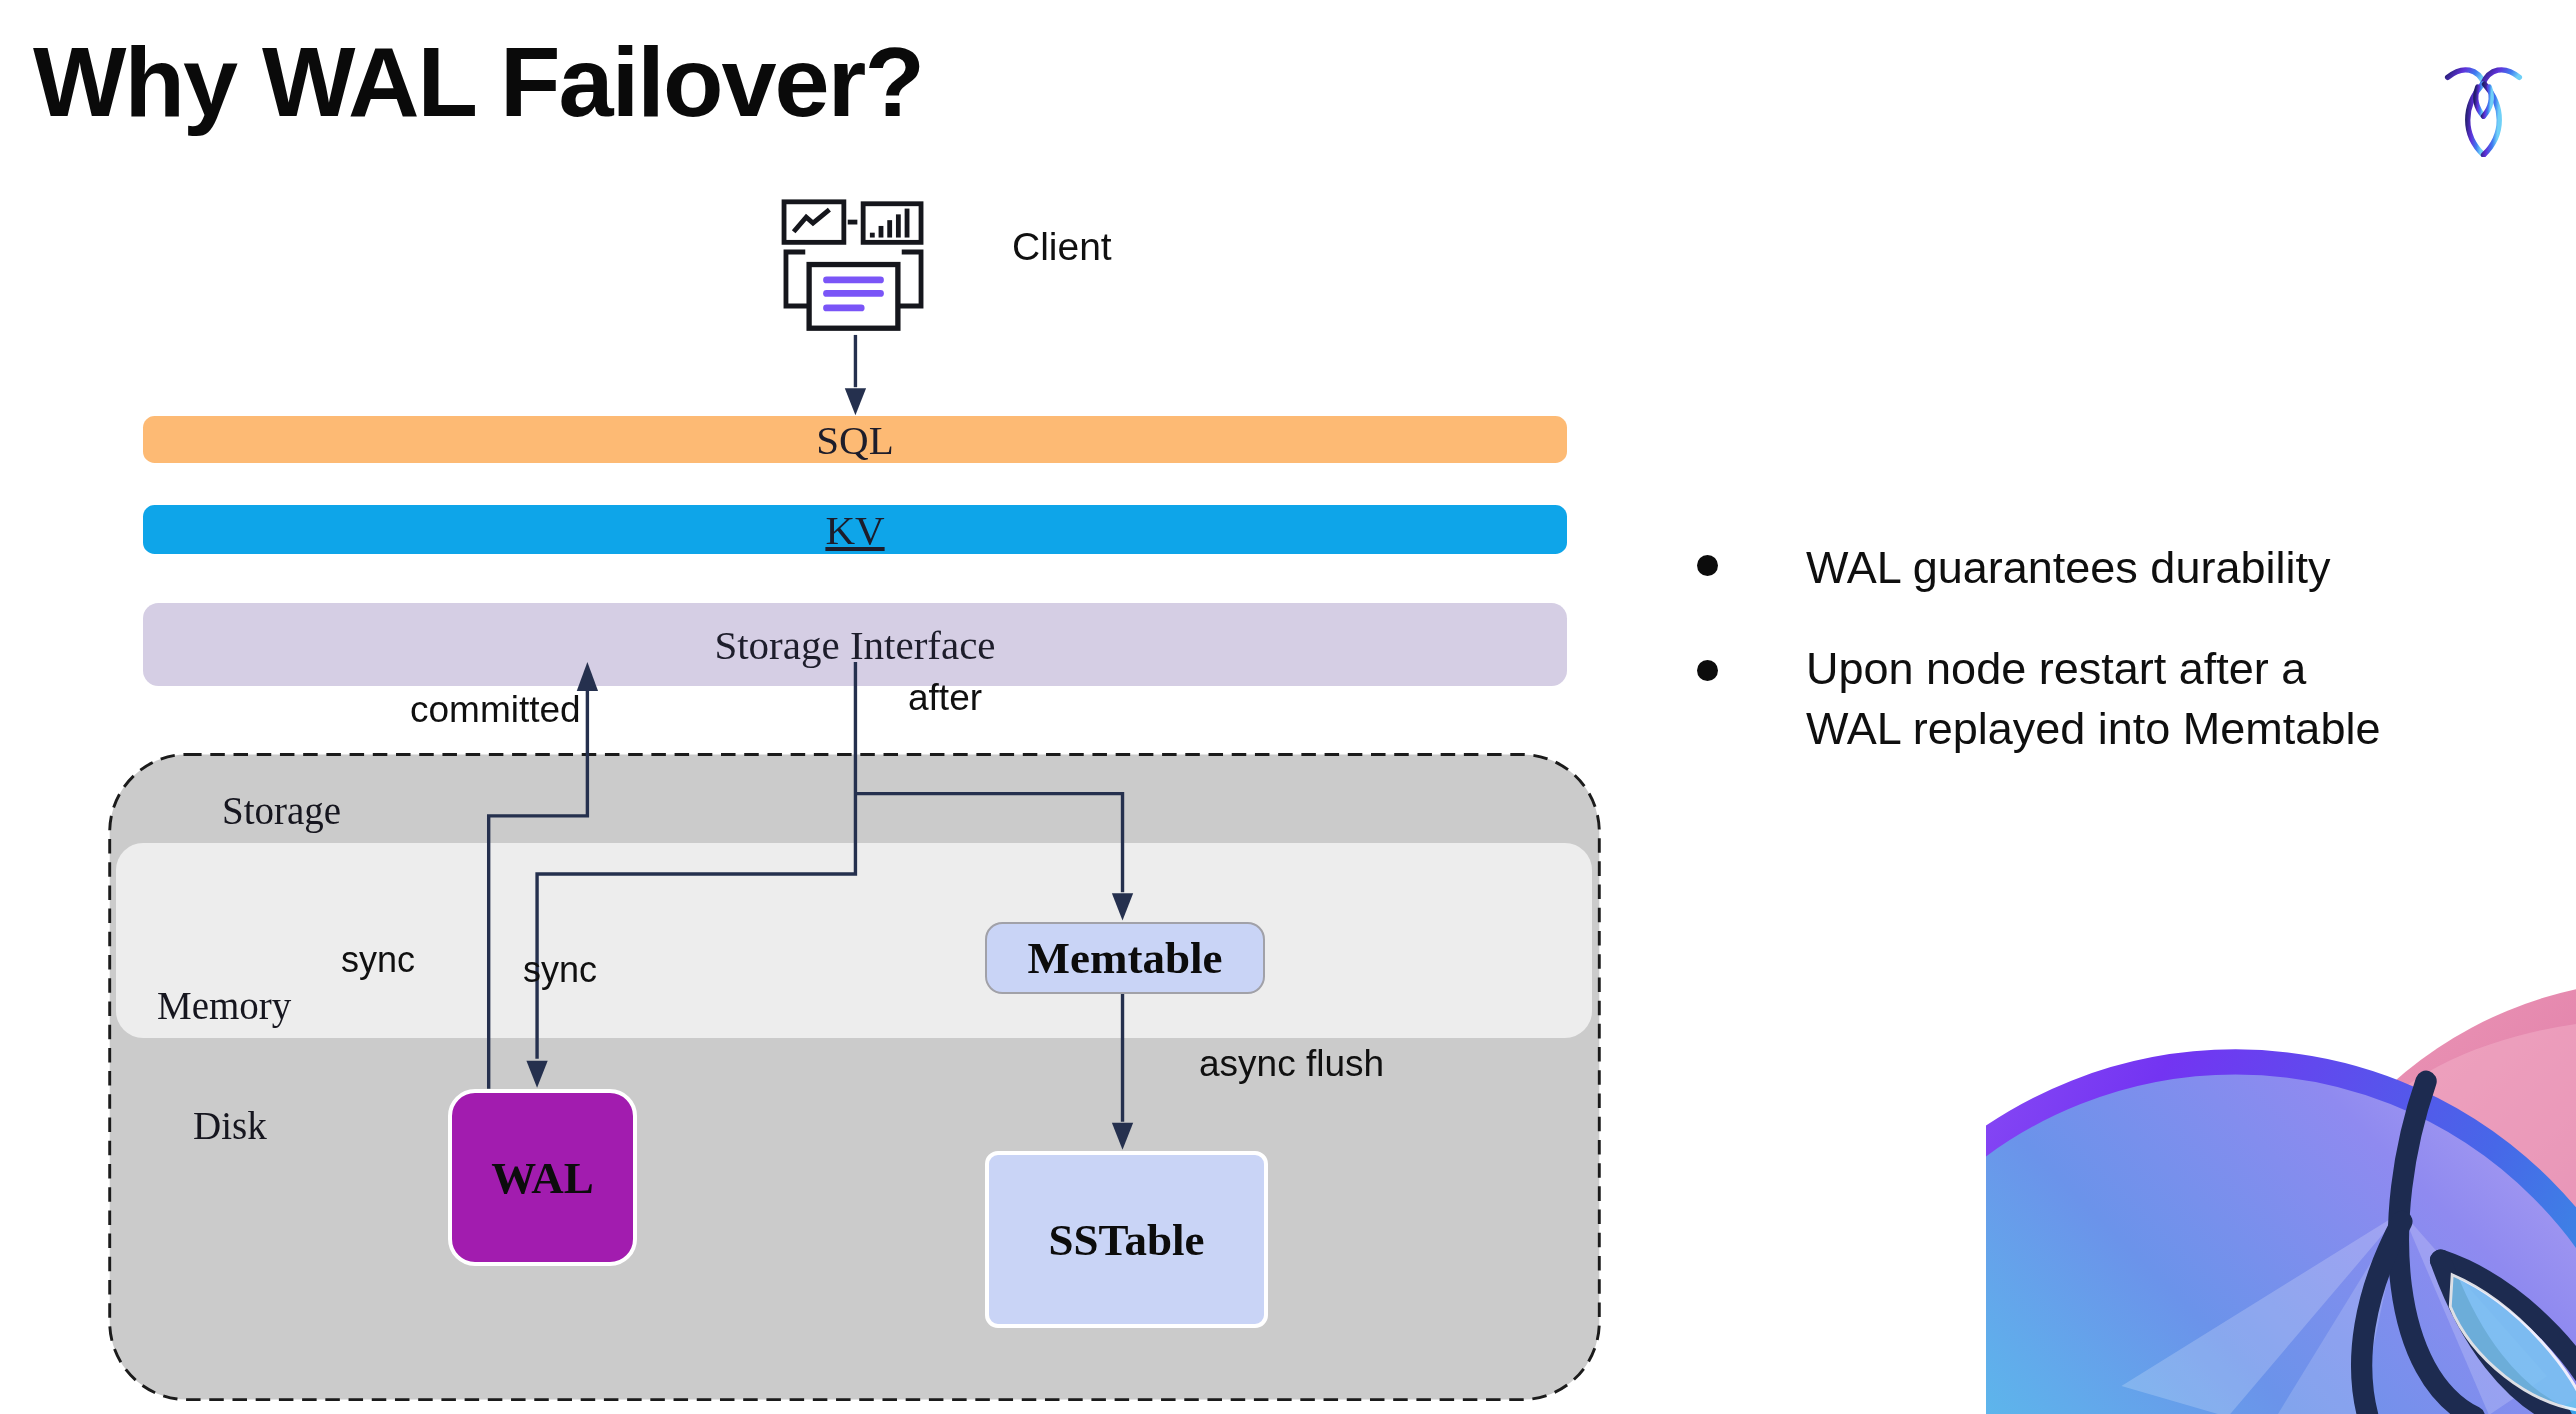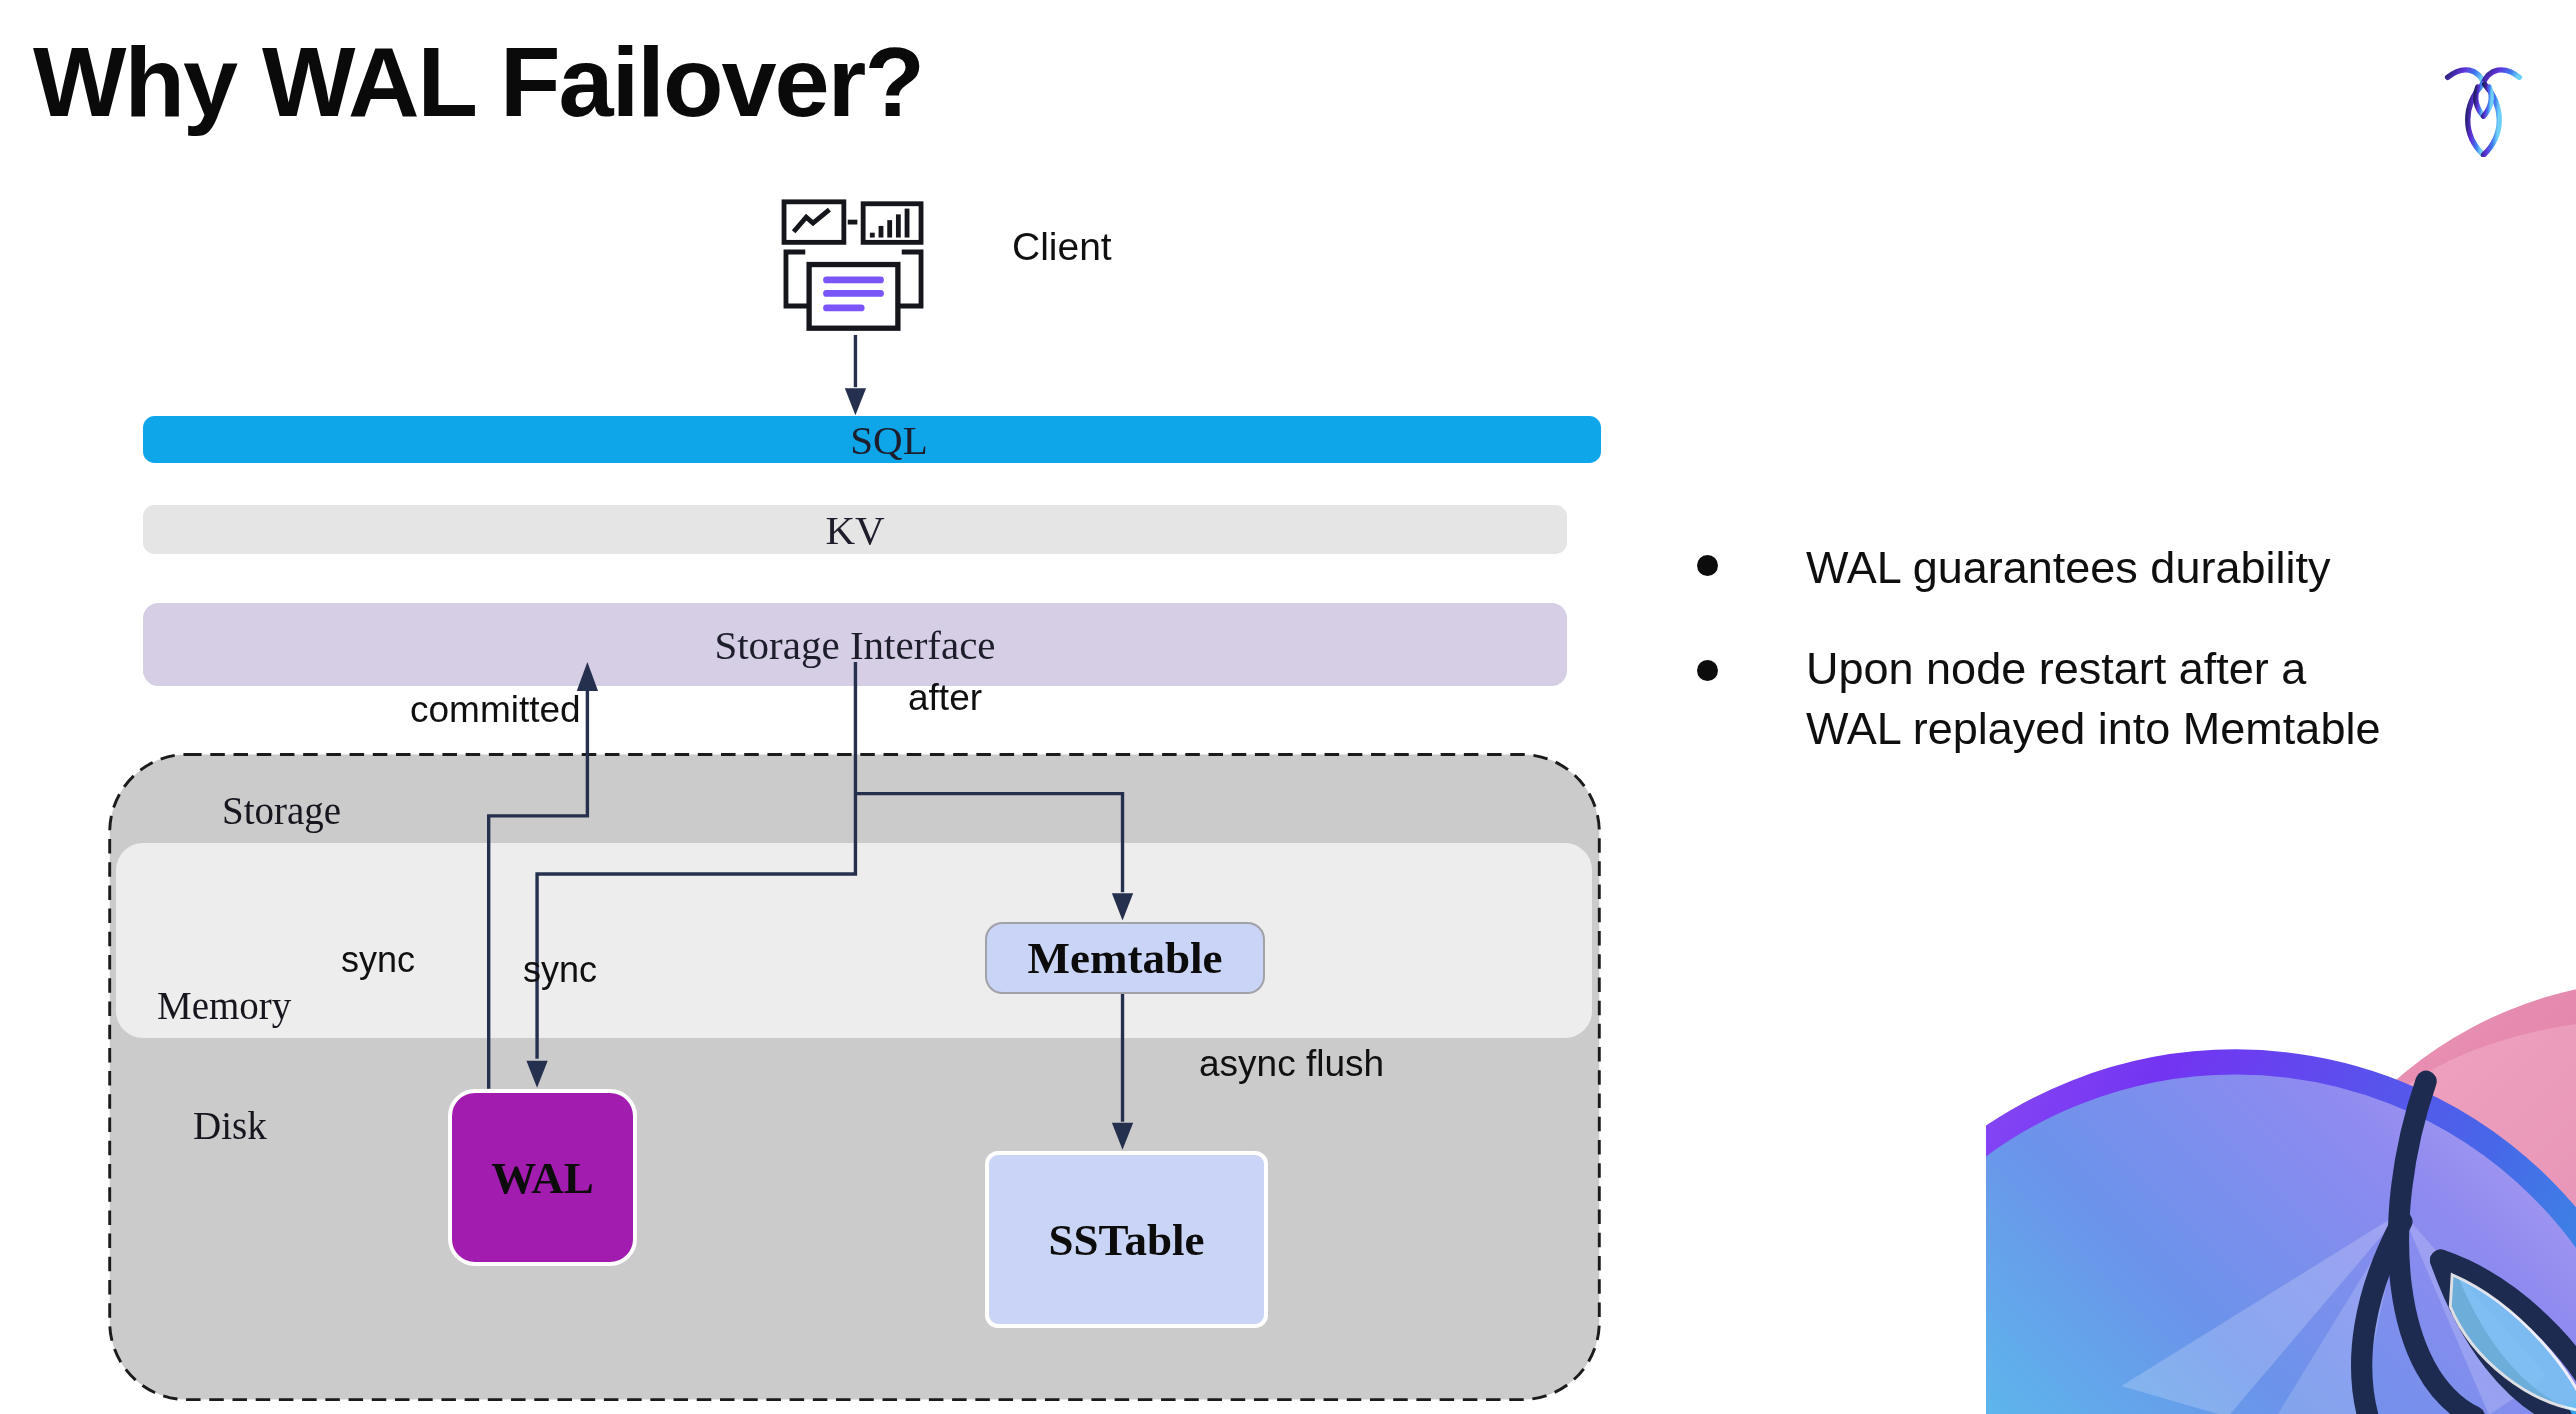--- a/index.html
+++ b/index.html
@@ -99,24 +99,24 @@
 <svg class="abs" style="left:108px;top:753px;" width="1493" height="650" viewBox="0 0 1543 672">
   <rect x="1.5" y="1.5" width="1540" height="667" rx="80" fill="#cbcbcb" stroke="#1b1b1b" stroke-width="3" stroke-dasharray="15 9"></rect>
 </svg>
 
 <div class="abs memory-band" style="background: rgb(237, 237, 237);"></div>
 
 <div class="abs serif-label nofit" style="left:222px;top:788px;">Storage</div>
 <div class="abs serif-label nofit" style="left:157px;top:983px;">Memory</div>
 <div class="abs serif-label nofit" style="left:193px;top:1103px;">Disk</div>
 
-<div class="abs bar sql" style="background: #0ea5e9; padding-left: 34px;">
+<div class="abs bar sql" style="background: #fdba74;">
   <span>SQL</span>
 </div>
-<div class="abs bar kv" style="background: #e5e5e5;">
+<div class="abs bar kv" style="background: #0ea5e9; text-decoration: underline;">
   <span>KV</span>
 </div>
 <div class="abs bar storage" style="background: rgb(213, 206, 228);">
   <span>Storage Interface</span>
 </div>
 
 <svg class="abs" style="left:0;top:0;" width="2576" height="1415" viewBox="0 0 2662 1462" pointer-events="none">
   <g fill="none" stroke="var(--arrow)" stroke-width="3.5">
 
     <polyline points="884,346 884,400"></polyline>

